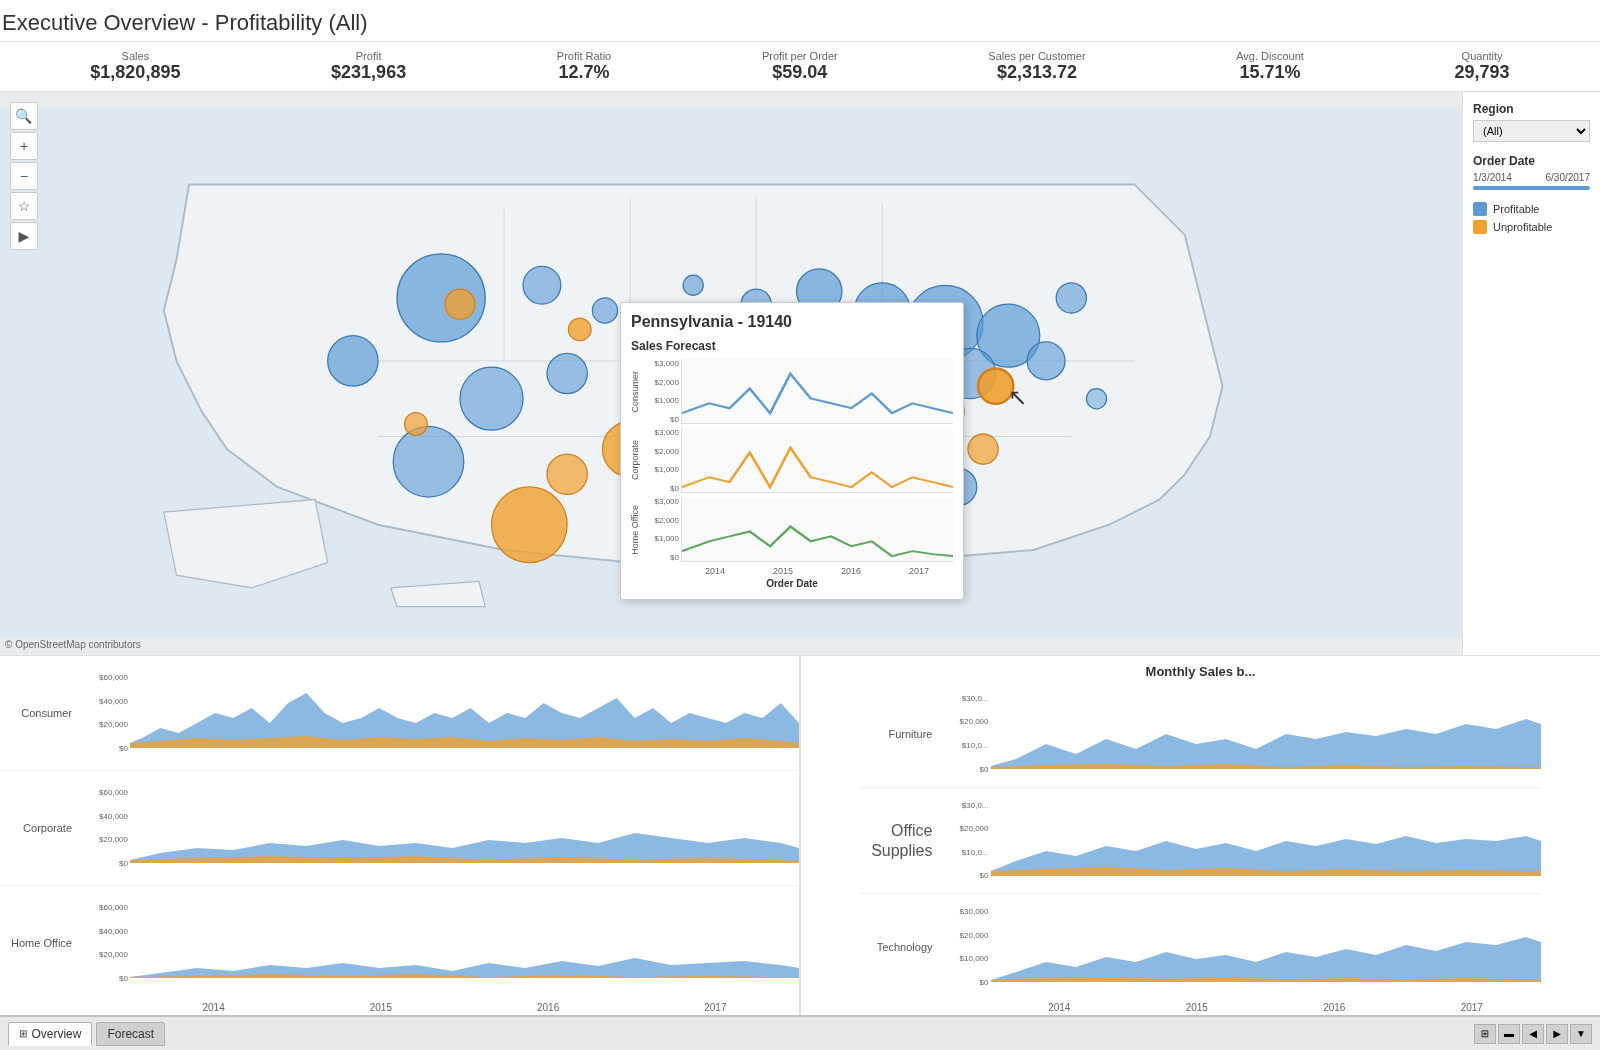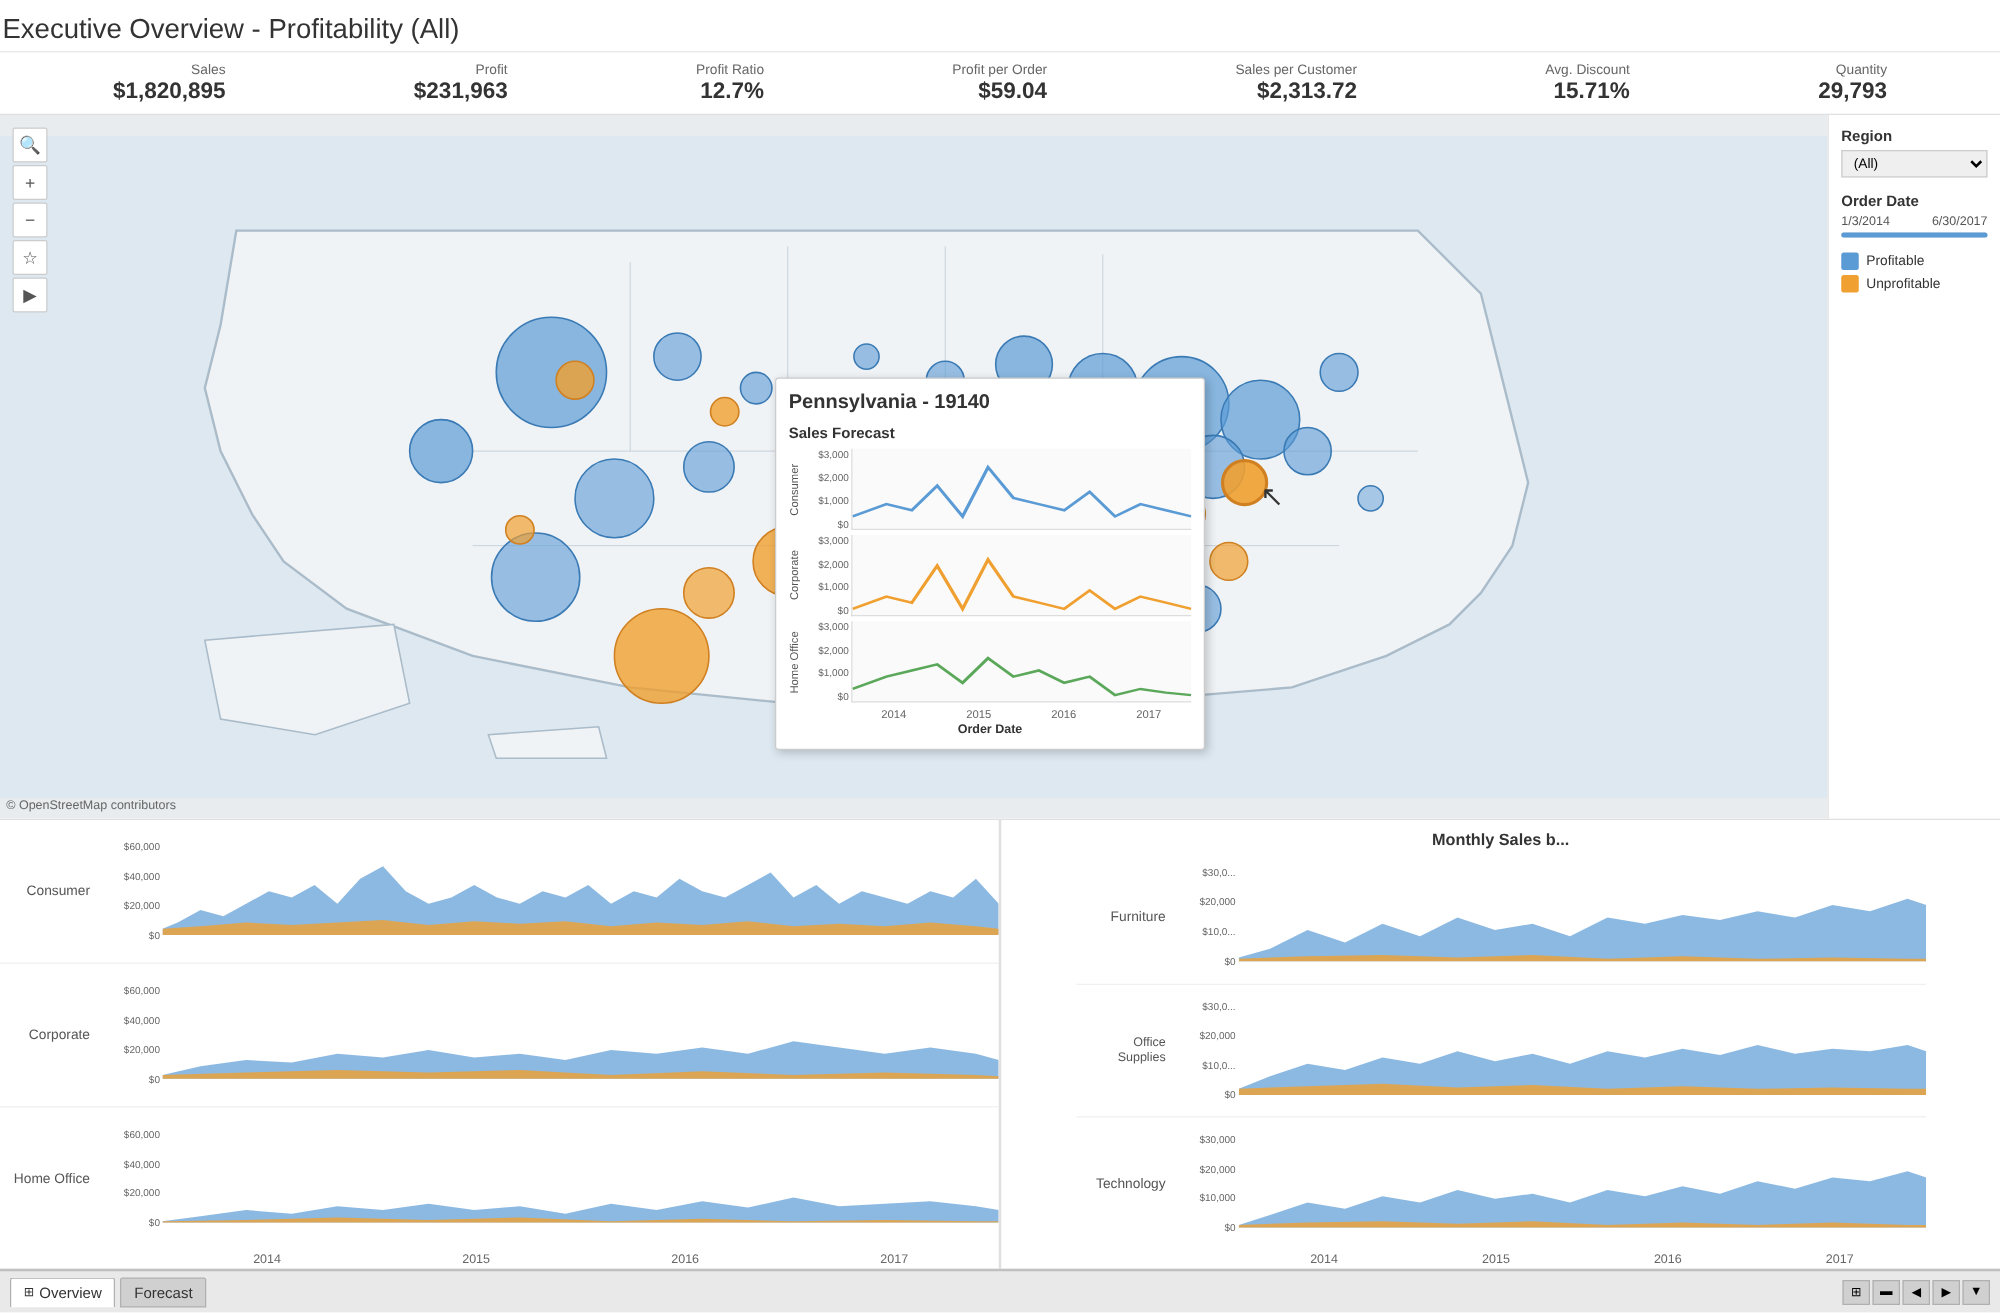--- a/index.html
+++ b/index.html
@@ -6,21 +6,21 @@
     body { font-family: 'Segoe UI', Arial, sans-serif; background: #f5f5f5; font-size: 12px; color: #333; width: 1600px; height: 1050px; overflow: hidden; }
 
     .main-container { display: flex; flex-direction: column; height: 1050px; background: #fff; }
 
     
     .header { padding: 10px 2px 5px; background: #fff; border-bottom: 1px solid #e0e0e0; }
     .header h1 { font-size: 22px; font-weight: 400; color: #333; }
 
     
     .kpi-bar { display: flex; justify-content: space-around; padding: 8px 15px; background: #fff; border-bottom: 1px solid #e0e0e0; }
-    .kpi-item { text-align: right; }
+    .kpi-item { text-align: center; }
     .kpi-label { font-size: 11px; color: #666; }
     .kpi-value { font-size: 18px; font-weight: 600; color: #333; }
 
     
     .content-area { display: flex; flex: 1; overflow: hidden; }
 
     
     .map-section { flex: 1; position: relative; background: #e8ecef; min-height: 300px; }
     .map-bg { width: 100%; height: 100%; position: relative; overflow: hidden; }
     .map-svg { width: 100%; height: 100%; }
@@ -356,21 +356,21 @@
           </div>
           <div style="flex:1;height:80px;position:relative;">
             <svg width="100%" height="100%" viewBox="0 0 550 80" preserveAspectRatio="none">
               <path d="M0,72 L25,65 L55,50 L85,60 L115,45 L145,55 L175,40 L205,50 L235,45 L265,55 L295,40 L325,45 L355,38 L385,42 L415,35 L445,40 L475,30 L505,35 L535,25 L550,30 L550,75 L0,75 Z" fill="#5b9bd5" fill-opacity="0.7"></path>
               <path d="M0,73 L55,71 L115,70 L175,72 L235,70 L295,73 L355,71 L415,73 L475,72 L535,73 L550,73 L550,75 L0,75 Z" fill="#f0a030" fill-opacity="0.8"></path>
             </svg>
           </div>
         </div>
 
         <div style="flex:1; display:flex; align-items:center; border-bottom:1px solid #f0f0f0;">
-          <div style="width:80px;text-align:right;padding-right:8px;font-size:10px;color:#555;line-height:1.2;">Office<br>Supplies</div>
+          <div style="width:80px;text-align:right;padding-right:8px;font-size:16px;color:#555;line-height:1.2;">Office<br>Supplies</div>
           <div style="width:50px;display:flex;flex-direction:column;justify-content:space-between;font-size:8px;color:#666;height:80px;text-align:right;padding-right:2px;">
             <span>$30,0...</span>
               <span>$20,000</span>
               <span>$10,0...</span>
               <span>$0</span>
           </div>
           <div style="flex:1;height:80px;position:relative;">
             <svg width="100%" height="100%" viewBox="0 0 550 80" preserveAspectRatio="none">
               <path d="M0,70 L25,60 L55,50 L85,55 L115,45 L145,50 L175,40 L205,48 L235,42 L265,50 L295,40 L325,45 L355,38 L385,43 L415,35 L445,42 L475,38 L505,40 L535,35 L550,40 L550,75 L0,75 Z" fill="#5b9bd5" fill-opacity="0.7"></path>
               <path d="M0,70 L55,68 L115,66 L175,69 L235,67 L295,70 L355,68 L415,70 L475,69 L535,70 L550,70 L550,75 L0,75 Z" fill="#f0a030" fill-opacity="0.8"></path>

